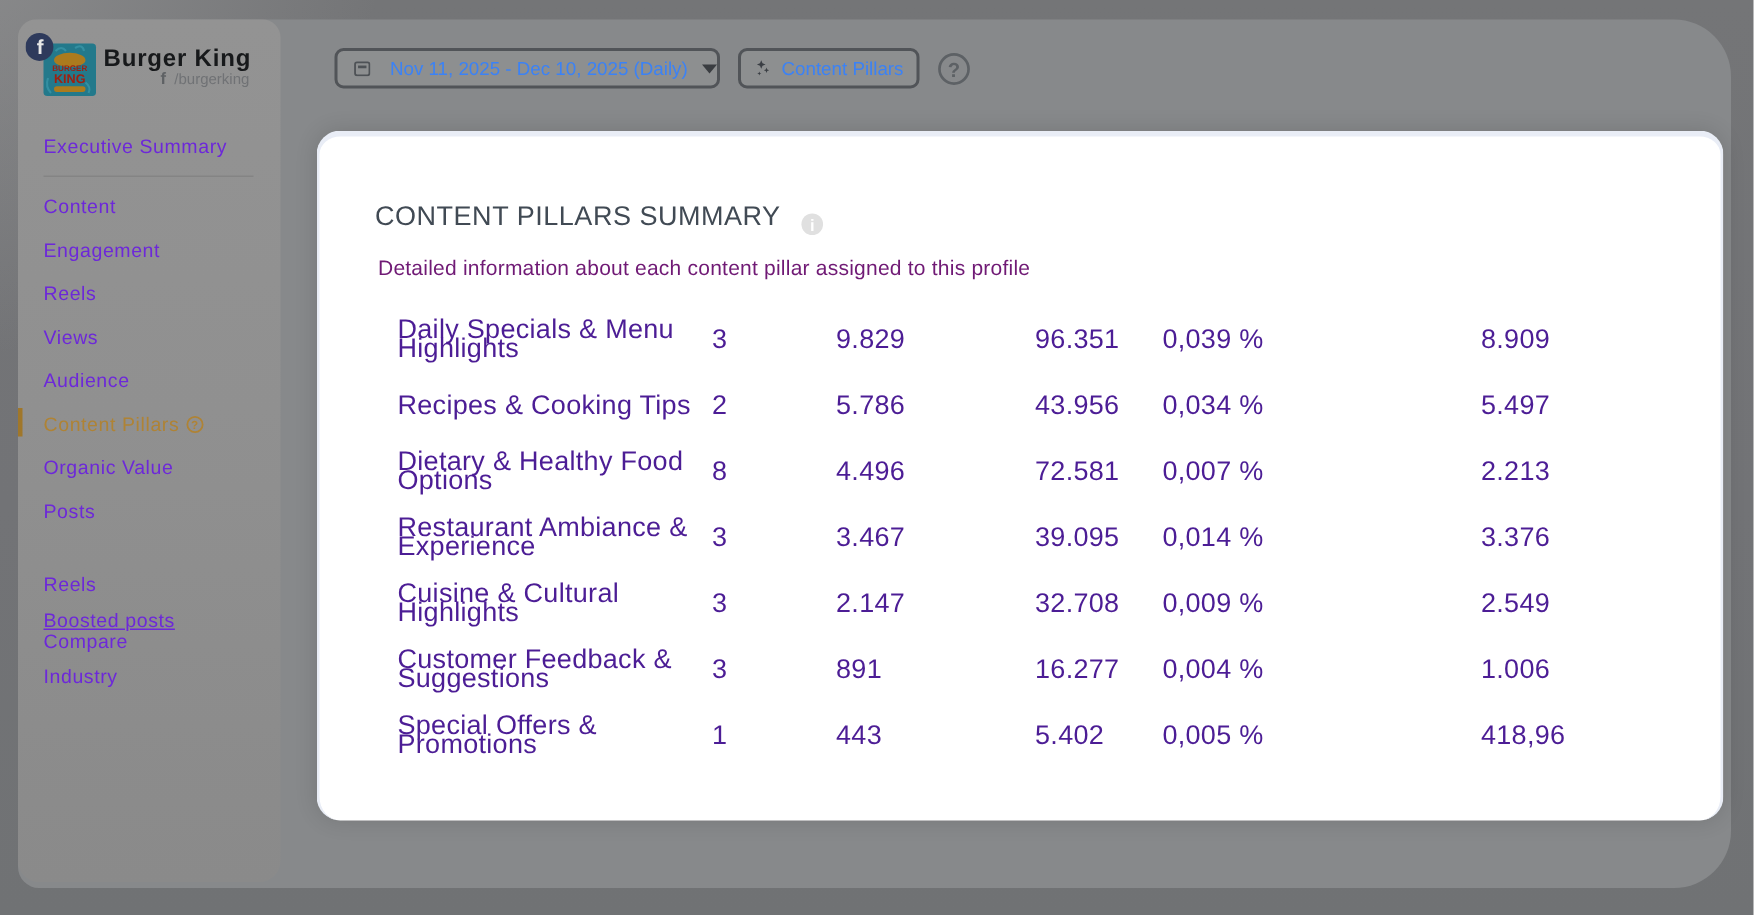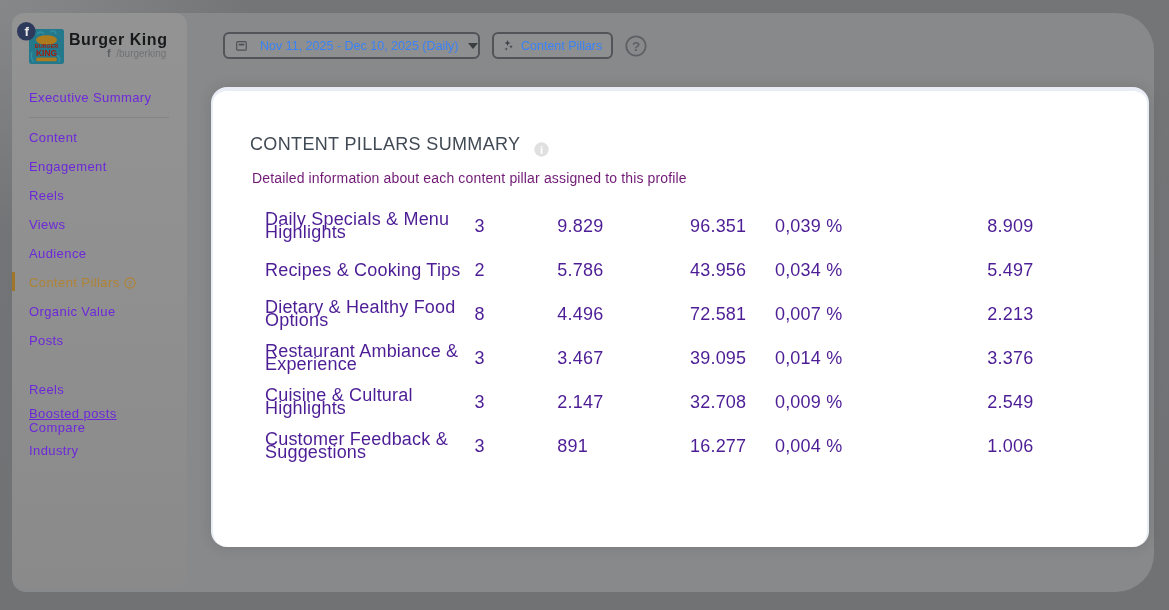--- a/index.html
+++ b/index.html
@@ -148,15 +148,23 @@
           <td>2.549</td>
         </tr>
     <tr>
           <td>Customer Feedback &amp;<br>Suggestions</td>
           <td>3</td>
           <td>891</td>
           <td>16.277</td>
           <td>0,004 %</td>
           <td>1.006</td>
         </tr>
+    <tr>
+          <td>Special Offers &amp; Promotions</td>
+          <td>1</td>
+          <td>443</td>
+          <td>5.402</td>
+          <td>0,005 %</td>
+          <td>418,96</td>
+        </tr>
   </tbody>
     </table>
 </div>
 
 </body></html>

